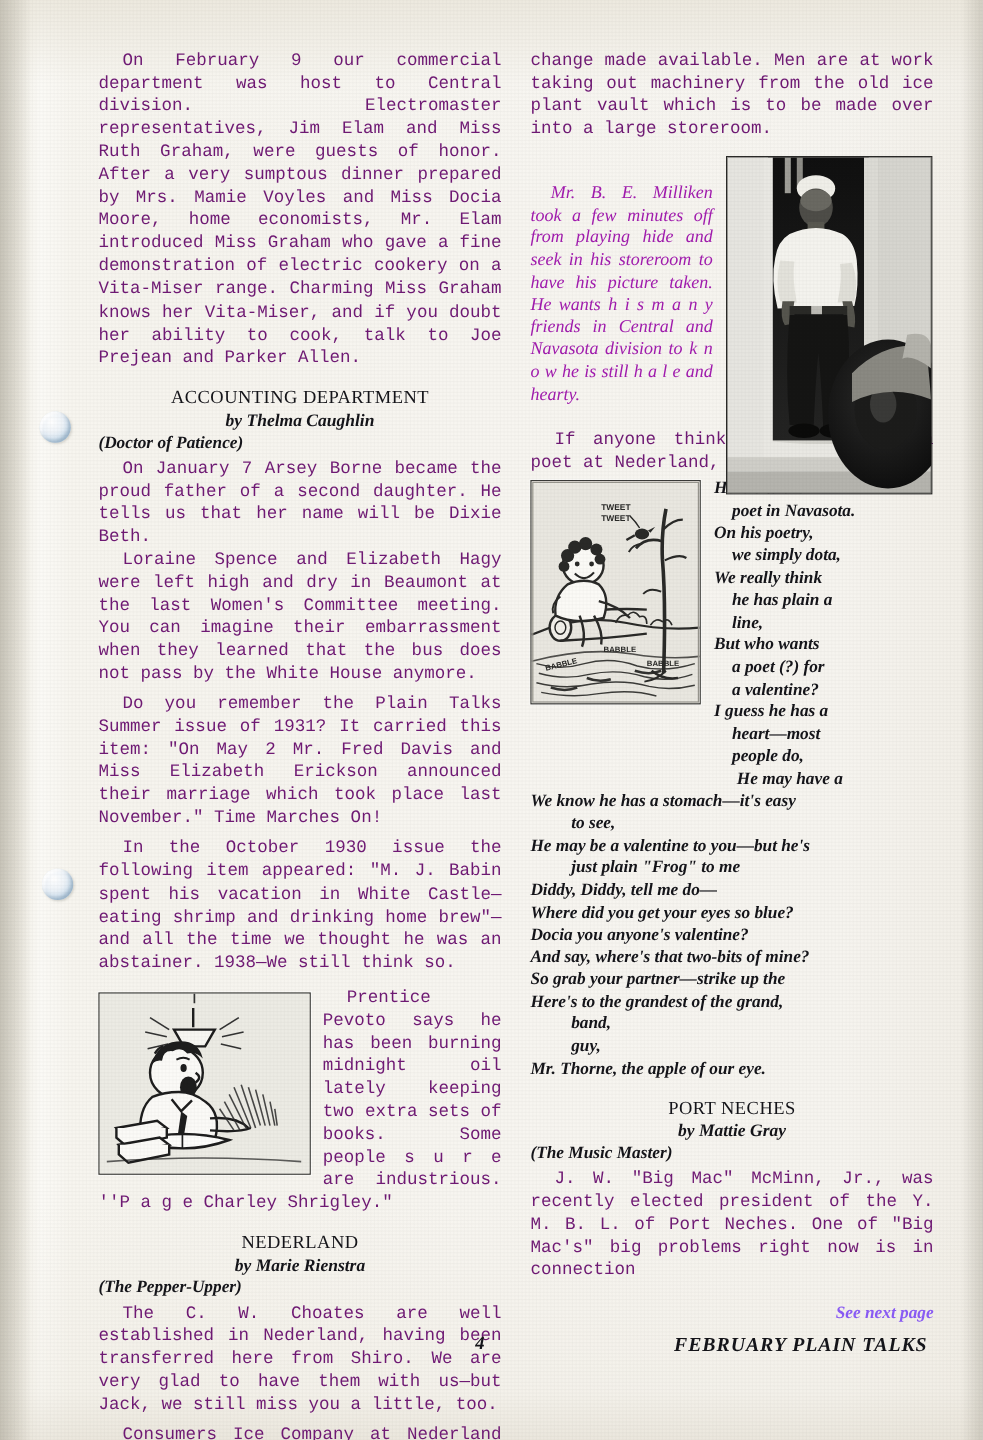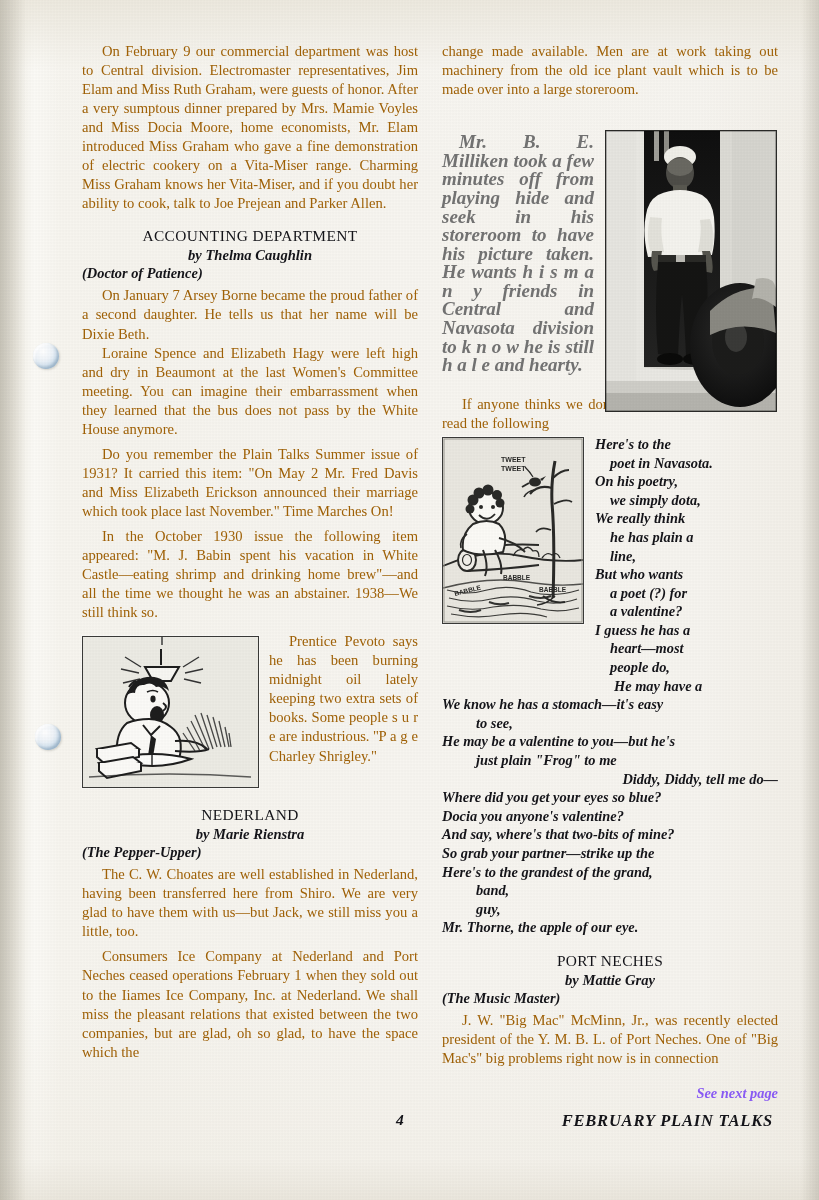--- a/index.html
+++ b/index.html
@@ -76,25 +76,26 @@
   .col {
     position: absolute;
     top: 0;
     width: 336px;
   }
   .col-left { left: 0; }
   .col-right { left: 360px; }
 
   p, .line {
     margin: 0;
-    color: #a16207;
+    color: #701a75;
     font-size: 14.6px;
     line-height: 19.05px;
     text-align: justify;
     text-justify: inter-word;
+    font-family: Liberation Mono, monospace;
     -webkit-font-smoothing: none;
   }
   p.indent { text-indent: 20px; }
 
   .head {
     text-align: center;
     font-size: 15.4px;
     letter-spacing: 0.4px;
     line-height: 20px;
     margin-top: 13px;
@@ -140,24 +141,24 @@
     position: absolute;
     left: 605px;
     top: 130px;
   }
   .photo {
     display: block;
     border: 1px solid #2a2a28;
   }
   .caption-italic {
     font-style: italic;
-    font-weight: bold;
-    font-size: 19px;
+    font-weight: normal;
+    font-size: 15px;
     line-height: 18.6px;
-    color: #737373;
+    color: #a21caf;
     text-align: justify;
   }
   .caption-italic .ci-first { text-indent: 17px; }
 
   
   .poem {
     font-style: italic;
     font-weight: bold;
     font-size: 14.4px;
     line-height: 18.6px;
@@ -459,21 +460,21 @@
           <span class="pl cont">people do,</span>
           <span class="pl" style="padding-left:22px">He may have a</span>
         </div>
       </div>
 
       <div class="poem poem-wide poem-just" style="margin-top:0;">
         <span class="pl">We know he has a stomach—it's easy</span>
         <span class="pl cont2" style="text-align:left">to see,</span>
         <span class="pl">He may be a valentine to you—but he's</span>
         <span class="pl cont2" style="text-align:left">just plain "Frog" to me</span>
-        <span class="pl" style="text-align:right">Diddy, Diddy, tell me do—</span>
+        <span class="pl" style="text-align:left">Diddy, Diddy, tell me do—</span>
         <span class="pl">Where did you get your eyes so blue?</span>
         <span class="pl" style="text-align:left">Docia you anyone's valentine?</span>
         <span class="pl">And say, where's that two-bits of mine?</span>
         <span class="pl">So grab your partner—strike up the</span>
         <span class="pl" style="text-align:left">Here's to the grandest of the grand,</span>
         <span class="pl cont2" style="text-align:left">band,</span>
         <span class="pl cont2" style="text-align:left">guy,</span>
         <span class="pl" style="text-align:left">Mr. Thorne, the apple of our eye.</span>
       </div>
 

